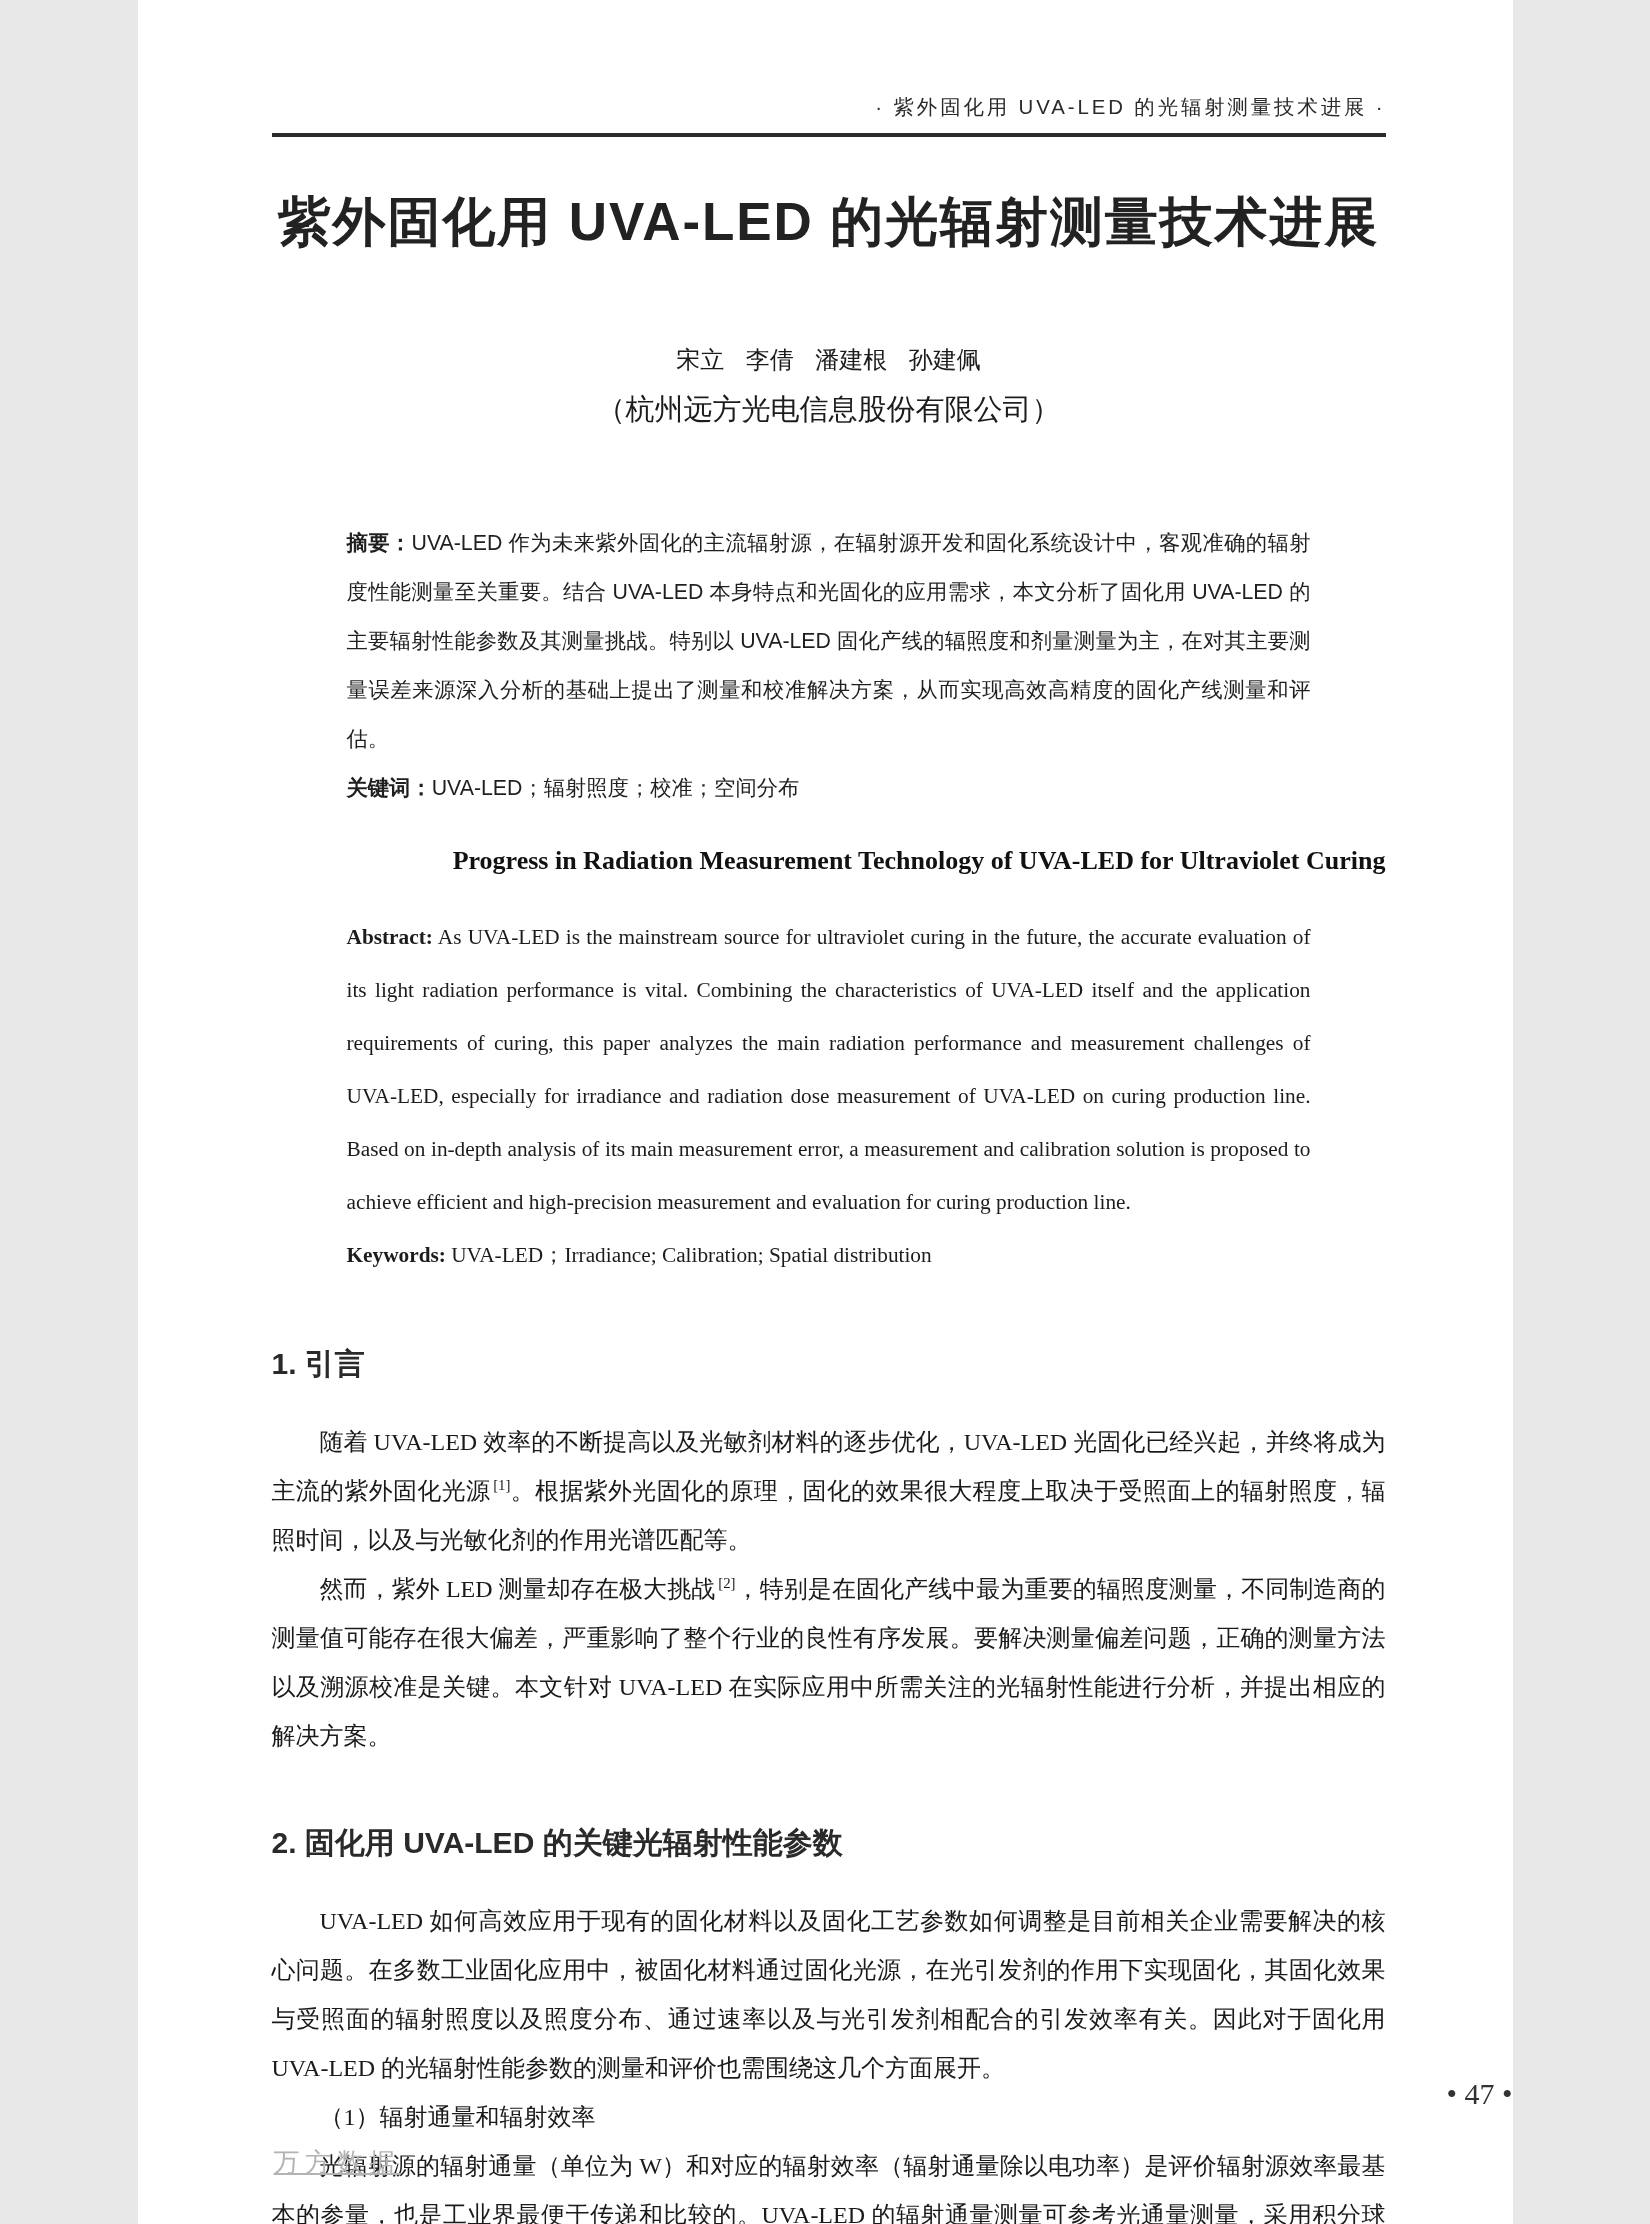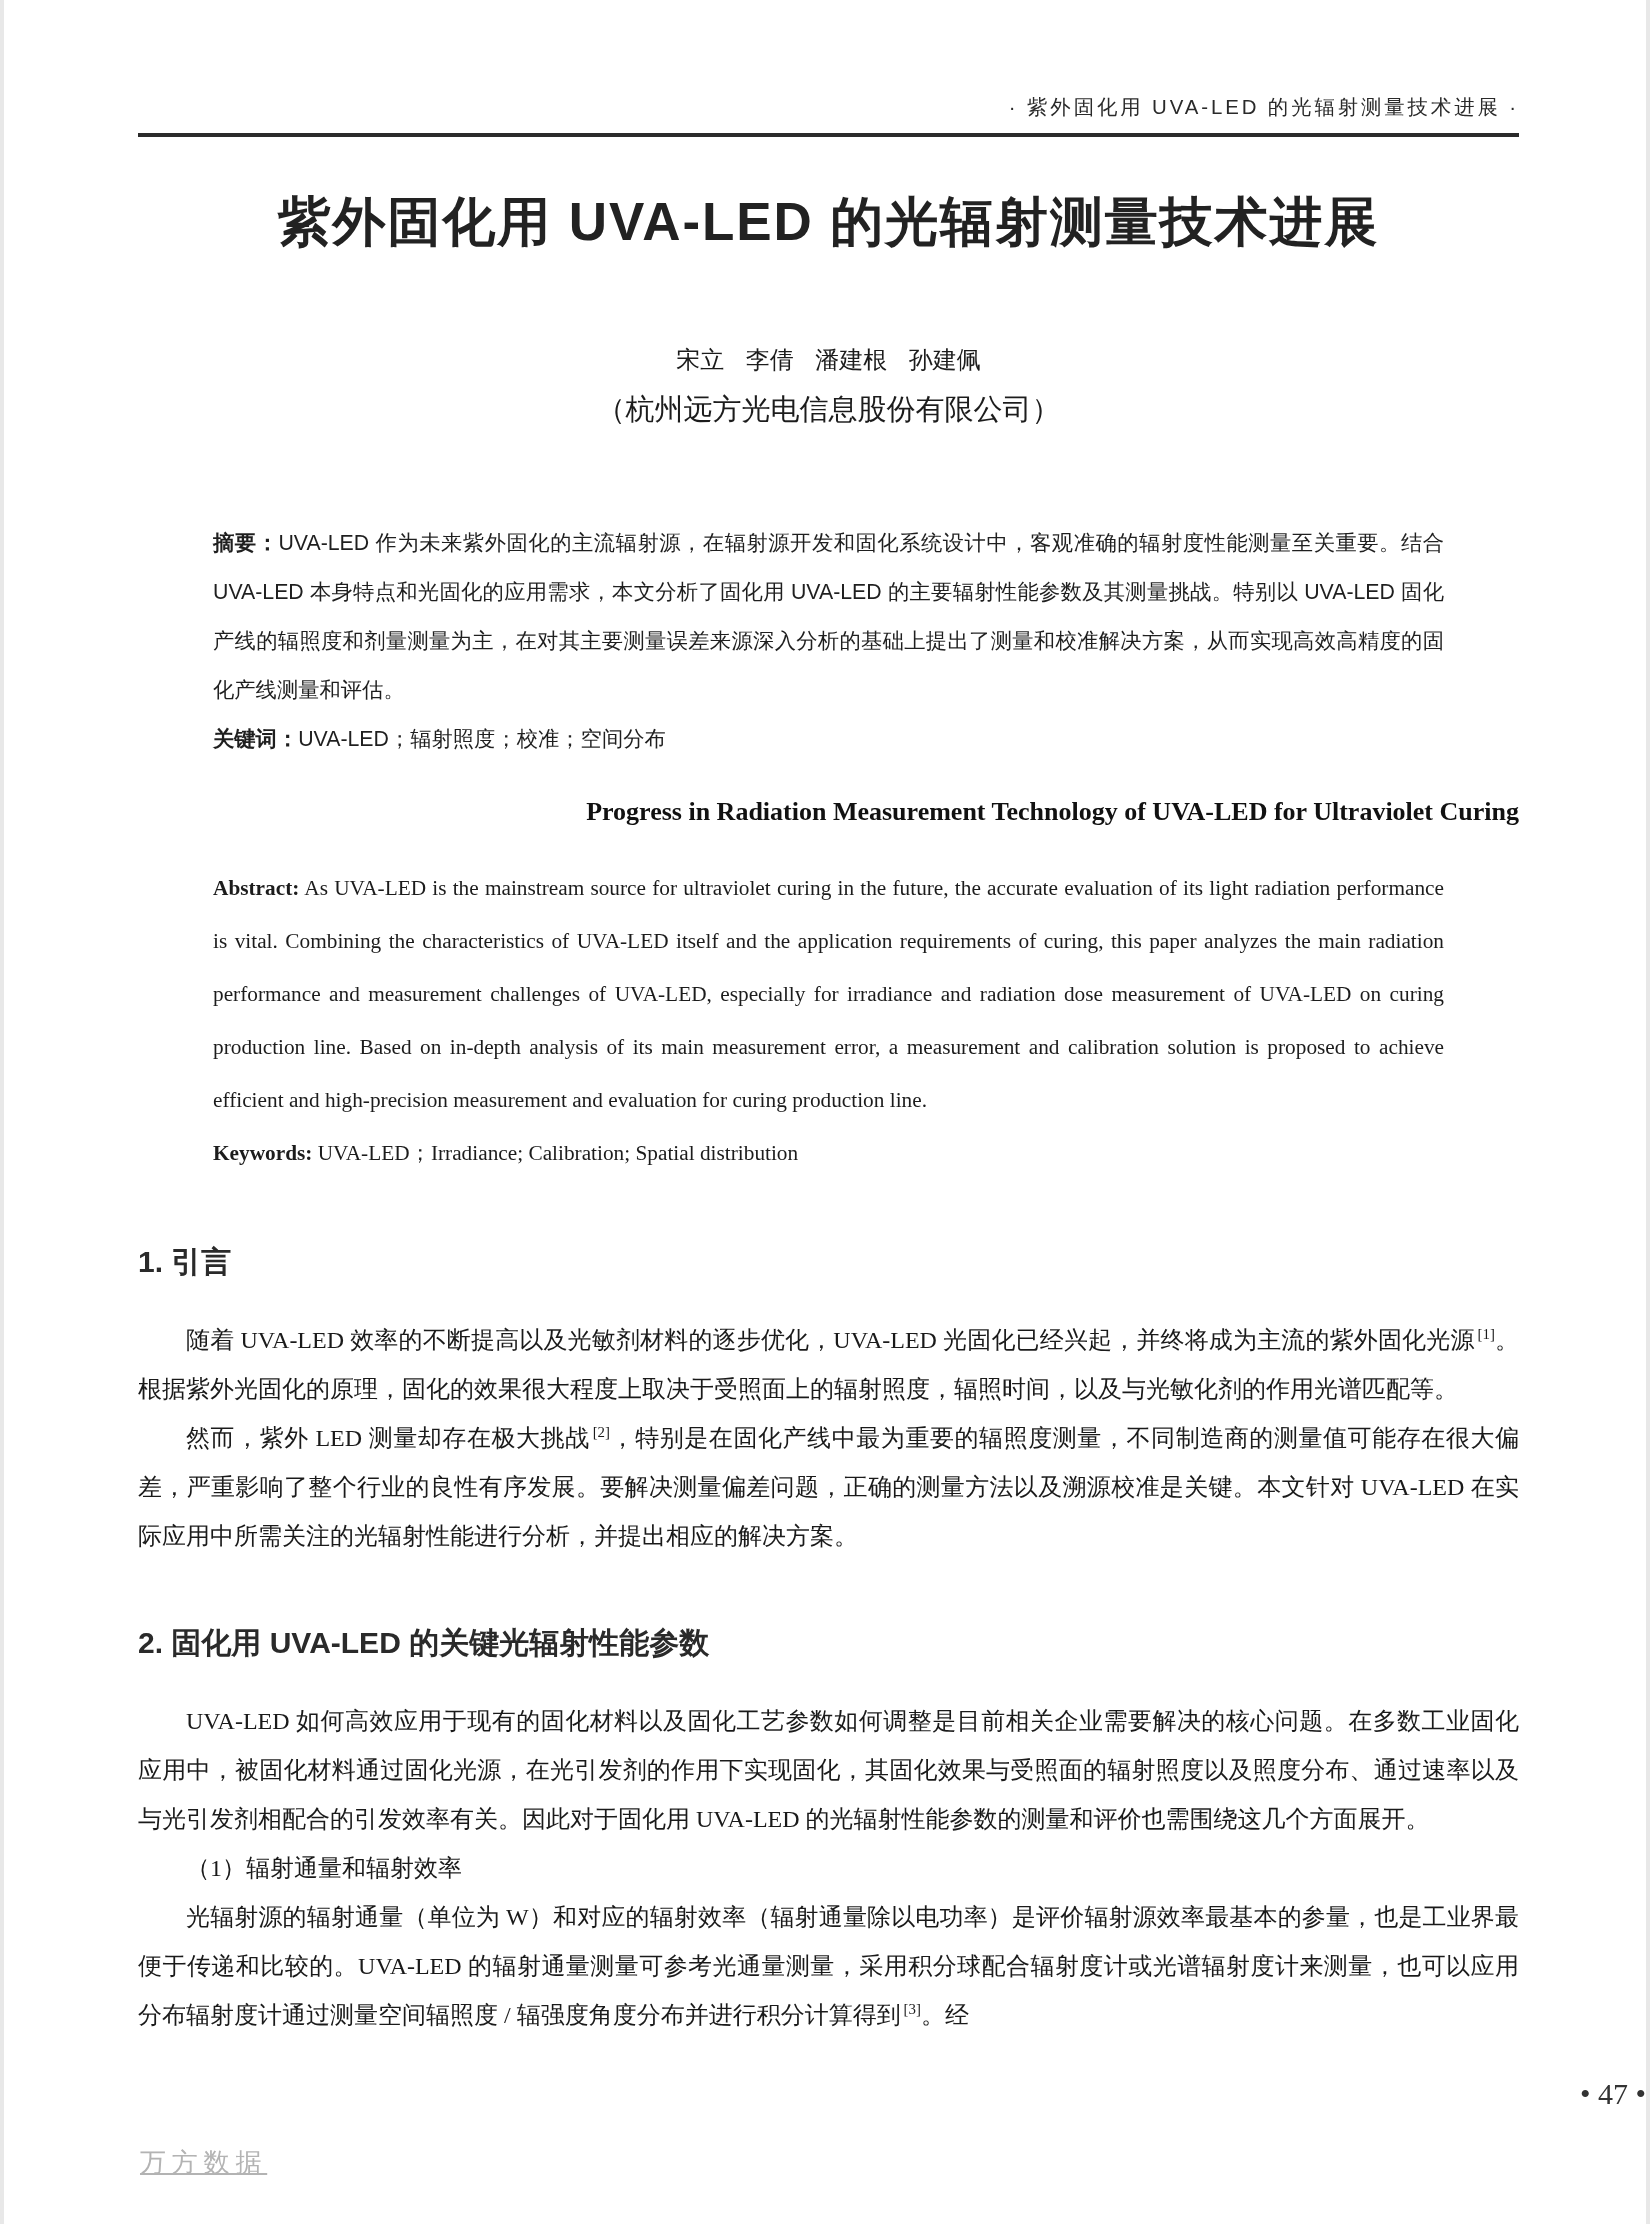--- a/index.html
+++ b/index.html
@@ -1,18 +1,18 @@
 <!DOCTYPE html>
 <html><head>
 <meta charset="utf-8">
 <style>
   html,body{margin:0;padding:0;background:#e8e8e8;}
   .page{
     position:relative;
-    width:1642px;height:2224px;
+    width:1375px;height:2224px;
     margin:0 auto;
     background:#ffffff;
     overflow:hidden;
     font-family:"Liberation Serif", serif;
     color:#1c1c1c;
   }
   .content{margin:0 127px 0 134px;}
 
   .running-head{
     padding-top:93px;

